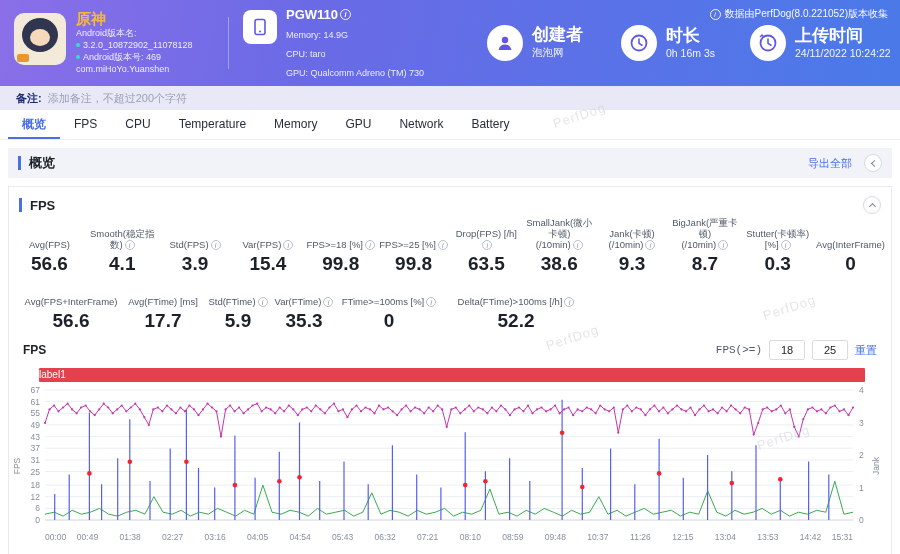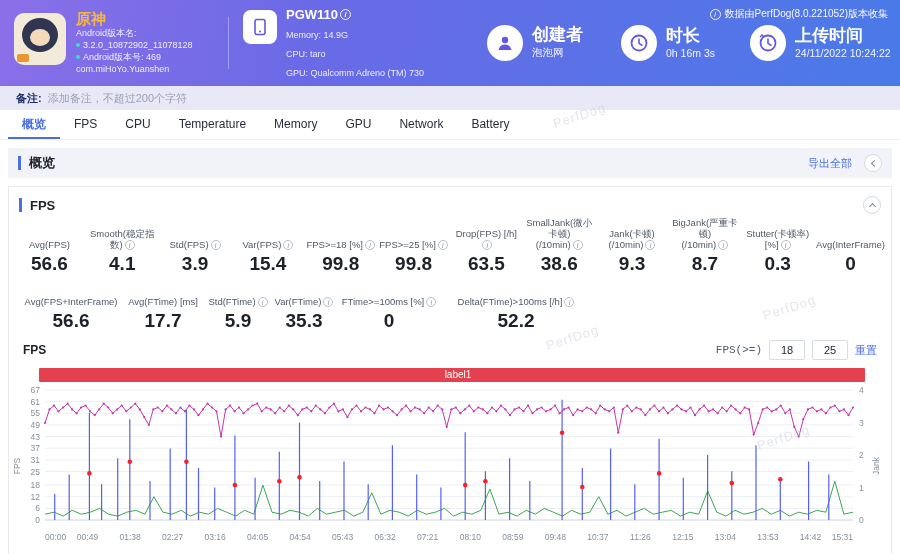--- a/index.html
+++ b/index.html
@@ -78,21 +78,21 @@
   .m-value { font-size:19px; font-weight:bold; color:#1d2129; margin-top:3px; }
 
   .chart-controls { display:flex; align-items:center; padding:8px 14px 0; }
   .cc-title { font-size:12px; font-weight:bold; color:#1d2129; }
   .cc-right { margin-left:auto; display:flex; align-items:center; gap:7px; }
   .cc-label { font-size:11px; color:#4e5969;font-family:Liberation Mono, monospace; }
   .thr-input { width:36px; height:20px; border:1px solid #d9dce3; border-radius:2px; text-align:center;
     font-size:11px; color:#1d2129; font-family:inherit; }
 
   .label-bar { margin:8px 26px 0 30px; height:14px; background:#e5404e; color:#fff; font-size:10px;
-    text-align:center; line-height:14px; border-radius:1px;padding-left:12px; }
+    line-height:14px; border-radius:1px; }
 
   .chart-wrap { position:relative; padding:2px 0 4px; }
   svg .tk { font-size:8.5px; fill:#868f9c; font-family:"Liberation Sans",sans-serif; }
 
   .watermark { position:absolute; color:#c9cdd8; opacity:.5; font-size:13px; transform:rotate(-18deg);
     pointer-events:none; z-index:5; letter-spacing:1px; }
 </style>
 </head>
 <body>
 

